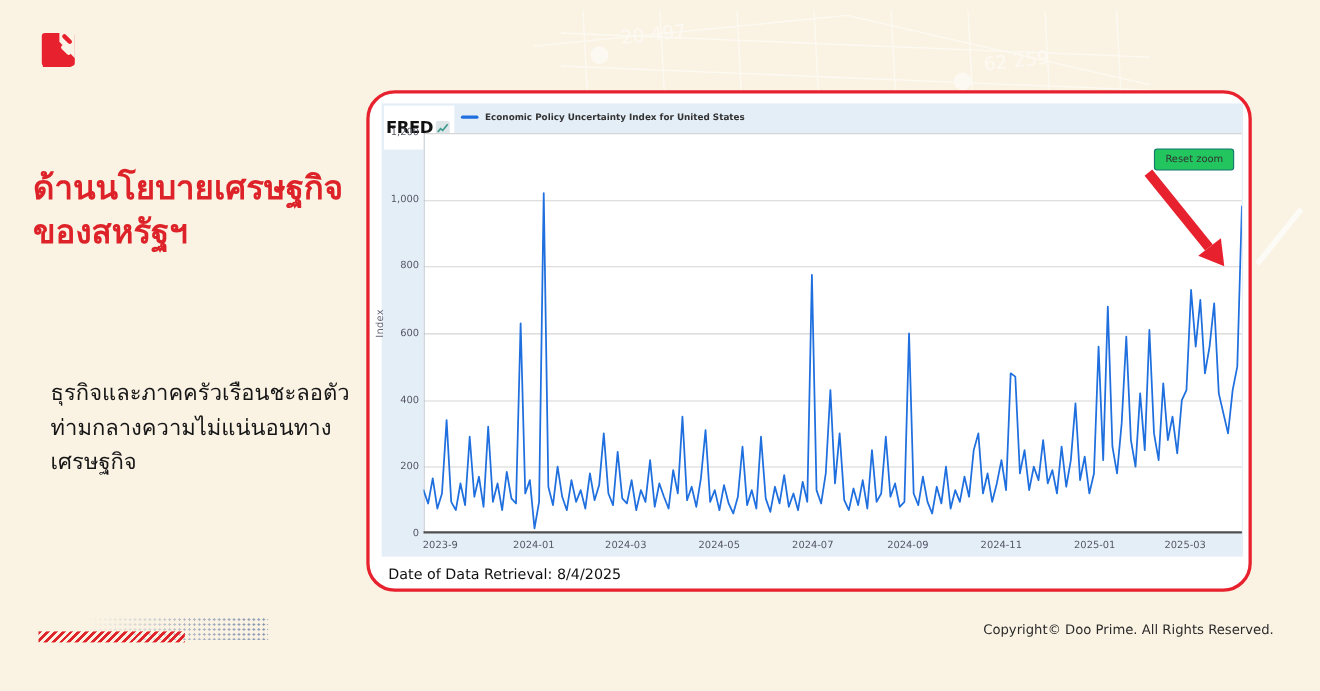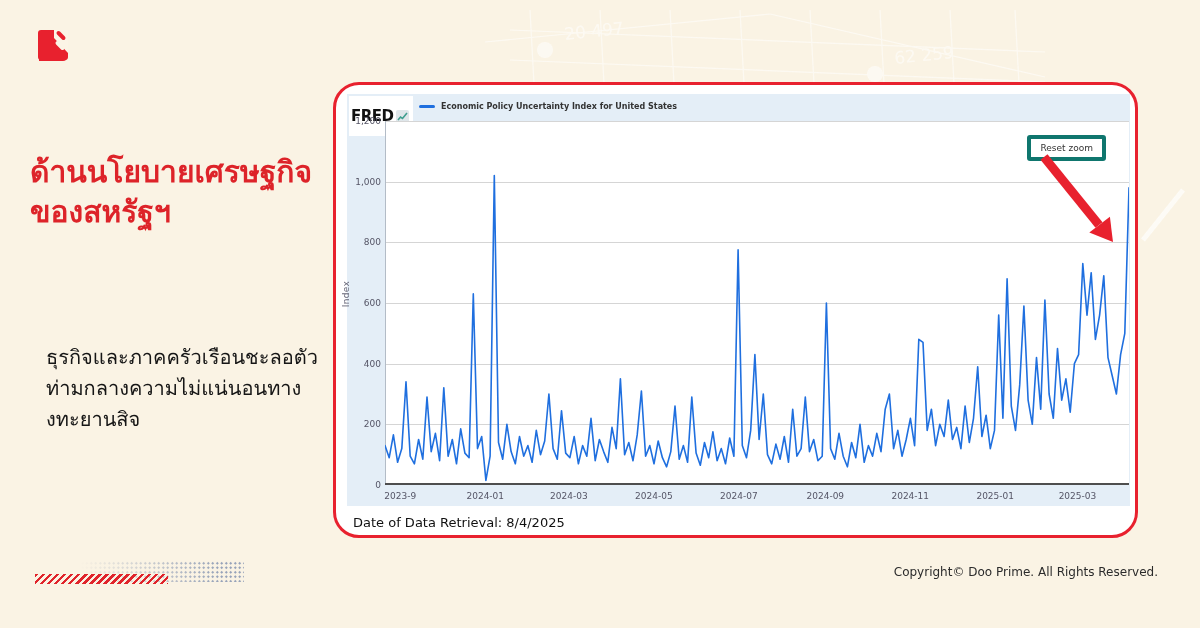--- a/index.html
+++ b/index.html
@@ -40,22 +40,22 @@
 
   .plot { position:absolute; left:38px; top:27px; width:744px; height:364px; background:#ffffff; }
 
   .ylabel { position:absolute; left:0; width:34px; text-align:right;
             font-size:9px; color:#556; line-height:14px; }
   .xlabel { position:absolute; top:397px; width:56px; text-align:center;
             font-size:9px; color:#556; }
   .index-label { position:absolute; left:-14px; top:195px; font-size:9px; color:#667;
                  transform:rotate(-90deg); letter-spacing:.3px; }
 
-  .reset-zoom { position:absolute; right:24px; top:41px; padding:4px 9px;
-                background:#ffffff; border:4px solid #0f766e; border-radius:3px;
+  .reset-zoom { position:absolute; right:8px; top:41px; padding:4px 9px;
+                background:#22c55e; border:1px solid #0f766e; border-radius:3px;
                 font-size:9px; color:#333; font-family:"DejaVu Sans", sans-serif; cursor:pointer; }
 
   .arrow-overlay { position:absolute; left:0; top:0; width:783px; height:412px; pointer-events:none; }
 
   .card-footer-left  { position:absolute; left:17px;  top:430px; font-size:13px; color:#111; white-space:nowrap; }
   .card-footer-right { position:absolute; right:14px; top:431px; font-size:12px; color:#111; white-space:nowrap; }
 
   
   .dots { position:absolute; left:80px; top:561px; width:164px; height:21px;
           background-image:radial-gradient(circle, #8d9bb5 1px, rgba(0,0,0,0) 1.15px);
@@ -101,21 +101,21 @@
   <rect x="17.5" y="14.5" width="11" height="4" rx="2" transform="rotate(45 23 16.5)" fill="#fbf4e6"></rect>
 </svg>
 
 <div class="headline">
   <span>ด้านนโยบายเศรษฐกิจ</span>
   <span>ของสหรัฐฯ</span>
 </div>
 <div class="subheadline">
   <span>ธุรกิจและภาคครัวเรือนชะลอตัว</span>
   <span>ท่ามกลางความไม่แน่นอนทาง</span>
-  <span>งทะยานสิจ</span>
+  <span>เศรษฐกิจ</span>
 </div>
 
 <div class="card">
   <div class="chart-area" id="chart-area">
 
     <div class="fred-logo-box">
       <span class="fred-text">FRED</span>
       <svg width="13" height="13" viewBox="0 0 13 13">
         <rect x="0" y="0" width="13" height="13" rx="2" fill="#dfe6ea"></rect>
         <polyline points="2,10 4.5,7 6.5,8.5 11,3" fill="none" stroke="#3f9e8f" stroke-width="1.6"></polyline>

